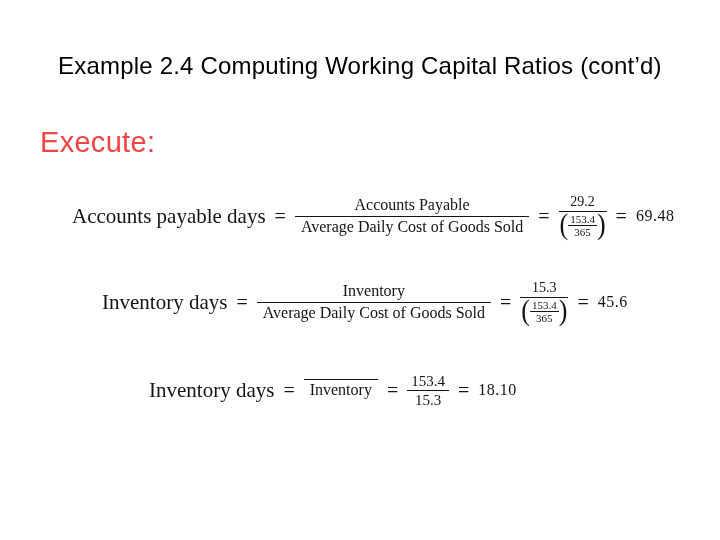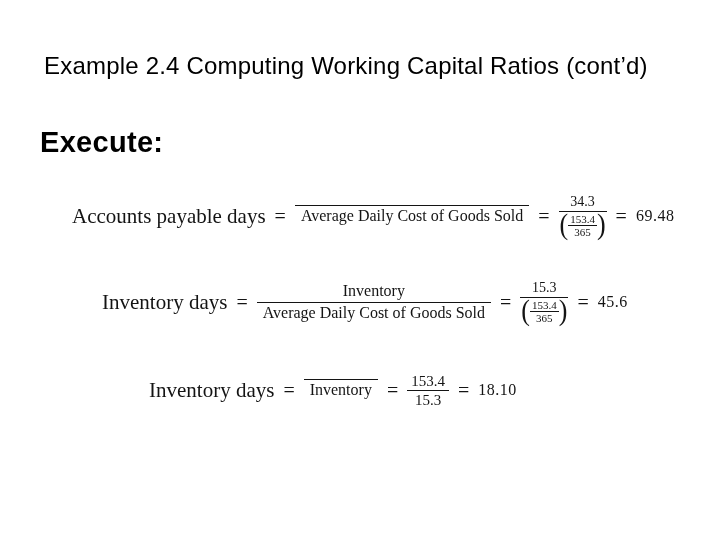--- a/index.html
+++ b/index.html
@@ -6,29 +6,29 @@
   html,body { background:#ffffff; }
   .slide {
     position:relative;
     width:720px; height:540px;
     background:#ffffff;
     overflow:hidden;
     font-family:"Liberation Serif", serif;
     color:#141414;
   }
   .title {
-    position:absolute; left:44px; top:52px;
+    position:absolute; left:58px; top:52px;
     font-family:"Liberation Sans", sans-serif;
     font-size:24px; font-weight:400; color:#000000;
     letter-spacing:0.2px; white-space:nowrap;
   }
   .execute {
     position:absolute; left:40px; top:126px;
     font-family:"Liberation Sans", sans-serif;
-    font-size:29px; font-weight:700; color:#000000;
+    font-size:29px; font-weight:400; color:#ef4444;
     letter-spacing:0.3px;
   }
   .formula {
     position:absolute;
     display:flex; align-items:center;
     white-space:nowrap;
   }
   .row1 { left:72px;  top:186px; height:60px; }
   .row2 { left:102px; top:272px; height:60px; }
   .row3 { left:149px; top:368px; height:44px; }
@@ -64,26 +64,27 @@
 <div class="slide">
 
   <div class="title">Example 2.4 Computing Working Capital Ratios (cont’d)</div>
 
   <div class="execute">Execute:</div>
 
   <div class="formula row1">
     <span class="flabel">Accounts payable days</span>
     <span class="eq">=</span>
     <span class="frac main">
+      <span class="fnum">Accounts Payable</span>
       <span class="fbar"></span>
       <span class="fden">Average Daily Cost of Goods Sold</span>
     </span>
     <span class="eq">=</span>
     <span class="frac calc">
-      <span class="fnum">34.3</span>
+      <span class="fnum">29.2</span>
       <span class="fbar"></span>
       <span class="fden parengroup">
         <span class="paren">(</span>
         <span class="frac tiny">
           <span class="fnum">153.4</span>
           <span class="fbar"></span>
           <span class="fden">365</span>
         </span>
         <span class="paren">)</span>
       </span>

